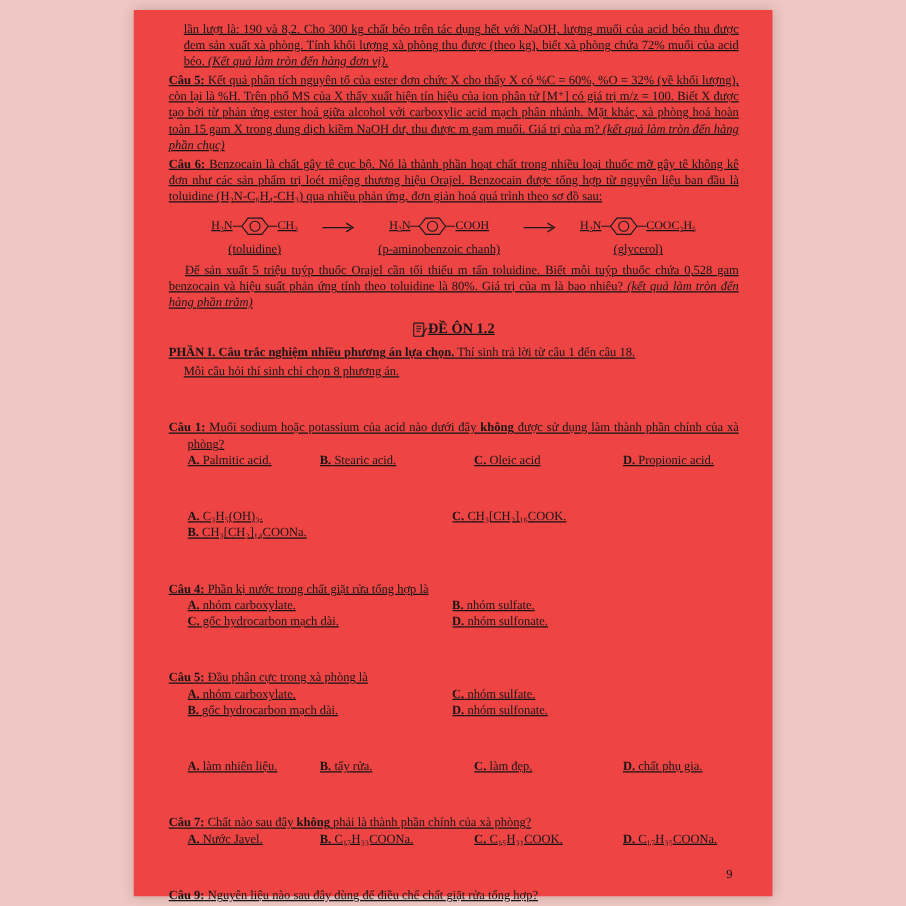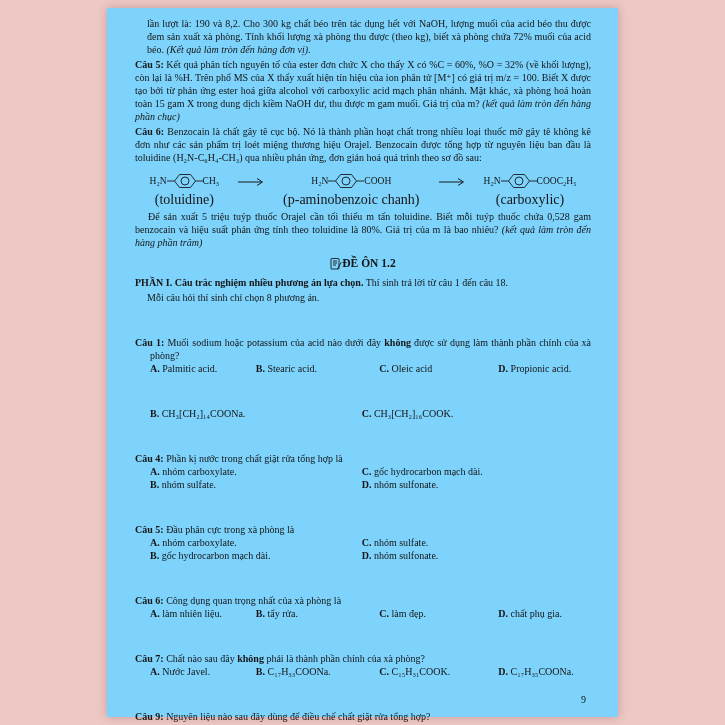--- a/index.html
+++ b/index.html
@@ -8,40 +8,41 @@
     width: 725px; height: 725px;
     background: #eec8c4;
     position: relative;
     overflow: hidden;
     font-family: "Liberation Serif", "DejaVu Serif", serif;
   }
   .frame { position: absolute; inset: 0; background: #eec8c4; }
   .page {
     position: absolute; left: 107px; top: 8px;
     width: 511px; height: 709px;
-    background: #7dd3fc;
+    background: #ef4444;
     color: #151515;
     padding: 9px 27px 16px 28px;
     font-size: 10px; line-height: 13px;
     box-shadow: 0 0 9px rgba(100,45,45,.28);
+    text-decoration: underline;
   }
   .para { margin: 0 0 2px 0; text-align: justify; }
   .para b { font-weight: 700; }
   .indent { margin-left: 12px; }
   .first-indent { text-indent: 13px; }
   i { font-style: italic; }
 
   .scheme {
     display: flex; justify-content: center; align-items: flex-start;
     gap: 18px; margin: 6px 0 4px 0;
   }
   .struct { display: inline-flex; flex-direction: column; align-items: center; }
   .struct-row { display: inline-flex; align-items: center; font-size: 9.5px; }
   .chem { white-space: nowrap; }
-  .caption { font-size: 14px; margin-top: 1px; white-space: nowrap; }
+  .caption { font-size: 10px; margin-top: 1px; white-space: nowrap; }
   .arrow-wrap { margin-top: 7px; display: inline-block; }
 
   .section-header {
     display: flex; justify-content: center; align-items: center;
     gap: 0; margin: 8px 0 6px 0;
     font-weight: 700; font-size: 11.5px;
   }
   .sec-icon { display: inline-flex; }
 
   .question { margin-bottom: 3px; margin-top: 32px; }
@@ -115,21 +116,21 @@
             <svg width="36" height="22" viewBox="0 0 36 22">
               <g stroke="#1a1a1a" stroke-width="0.9" fill="none">
                 <line x1="0" y1="11" x2="7.5" y2="11"></line>
                 <polygon points="12.5,4.5 23.5,4.5 28.5,11 23.5,17.5 12.5,17.5 7.5,11"></polygon>
                 <circle cx="18" cy="11" r="4"></circle>
                 <line x1="28.5" y1="11" x2="36" y2="11"></line>
               </g>
             </svg>
             <span class="chem">COOC₂H₅</span>
           </span>
-          <span class="caption">(carboxylic)</span>
+          <span class="caption">(glycerol)</span>
         </span>
       </div>
 
     <p class="para first-indent"><span>Để sản xuất 5 triệu tuýp thuốc Orajel cần tối thiểu m tấn toluidine. Biết mỗi tuýp thuốc chứa 0,528 gam benzocain và hiệu suất phản ứng tính theo toluidine là 80%. Giá trị của m là bao nhiêu? </span><i>(kết quả làm tròn đến hàng phần trăm)</i></p>
 
     <div class="section-header">
       <span class="sec-icon">
         <svg width="12" height="13" viewBox="0 0 12 13">
             <g stroke="#1a1a1a" stroke-width="0.9" fill="none">
               <rect x="1" y="1.5" width="8" height="10.5" rx="0.5"></rect>
@@ -151,44 +152,44 @@
           <p class="q-text"><b>Câu 1:</b> Muối sodium hoặc potassium của acid nào dưới đây <b>không</b> được sử dụng làm thành phần chính của xà phòng?</p>
           <div class="opts cols4">
             <span class="opt"><b>A.</b> Palmitic acid.</span>
             <span class="opt"><b>B.</b> Stearic acid.</span>
             <span class="opt"><b>C.</b> Oleic acid</span>
             <span class="opt"><b>D.</b> Propionic acid.</span>
           </div>
         </div>
         <div class="question">
           <div class="opts cols2">
+            <span class="opt"><b>A.</b> C₃H₅(OH)₃.</span>
+            <span class="opt"><b>C.</b> CH₃[CH₂]₁₆COOK.</span>
             <span class="opt"><b>B.</b> CH₃[CH₂]₁₄COONa.</span>
-            <span class="opt"><b>C.</b> CH₃[CH₂]₁₆COOK.</span>
           </div>
         </div>
         <div class="question">
           <p class="q-text"><b>Câu 4:</b> Phần kị nước trong chất giặt rửa tổng hợp là</p>
           <div class="opts cols2">
             <span class="opt"><b>A.</b> nhóm carboxylate.</span>
+            <span class="opt"><b>B.</b> nhóm sulfate.</span>
             <span class="opt"><b>C.</b> gốc hydrocarbon mạch dài.</span>
-            <span class="opt"><b>B.</b> nhóm sulfate.</span>
             <span class="opt"><b>D.</b> nhóm sulfonate.</span>
           </div>
         </div>
         <div class="question">
           <p class="q-text"><b>Câu 5:</b> Đầu phân cực trong xà phòng là</p>
           <div class="opts cols2">
             <span class="opt"><b>A.</b> nhóm carboxylate.</span>
             <span class="opt"><b>C.</b> nhóm sulfate.</span>
             <span class="opt"><b>B.</b> gốc hydrocarbon mạch dài.</span>
             <span class="opt"><b>D.</b> nhóm sulfonate.</span>
           </div>
         </div>
         <div class="question">
-          <p class="q-text"><b>Câu 6:</b> Công dụng quan trọng nhất của xà phòng là</p>
           <div class="opts cols4">
             <span class="opt"><b>A.</b> làm nhiên liệu.</span>
             <span class="opt"><b>B.</b> tẩy rửa.</span>
             <span class="opt"><b>C.</b> làm đẹp.</span>
             <span class="opt"><b>D.</b> chất phụ gia.</span>
           </div>
         </div>
         <div class="question">
           <p class="q-text"><b>Câu 7:</b> Chất nào sau đây <b>không</b> phải là thành phần chính của xà phòng?</p>
           <div class="opts cols4">

